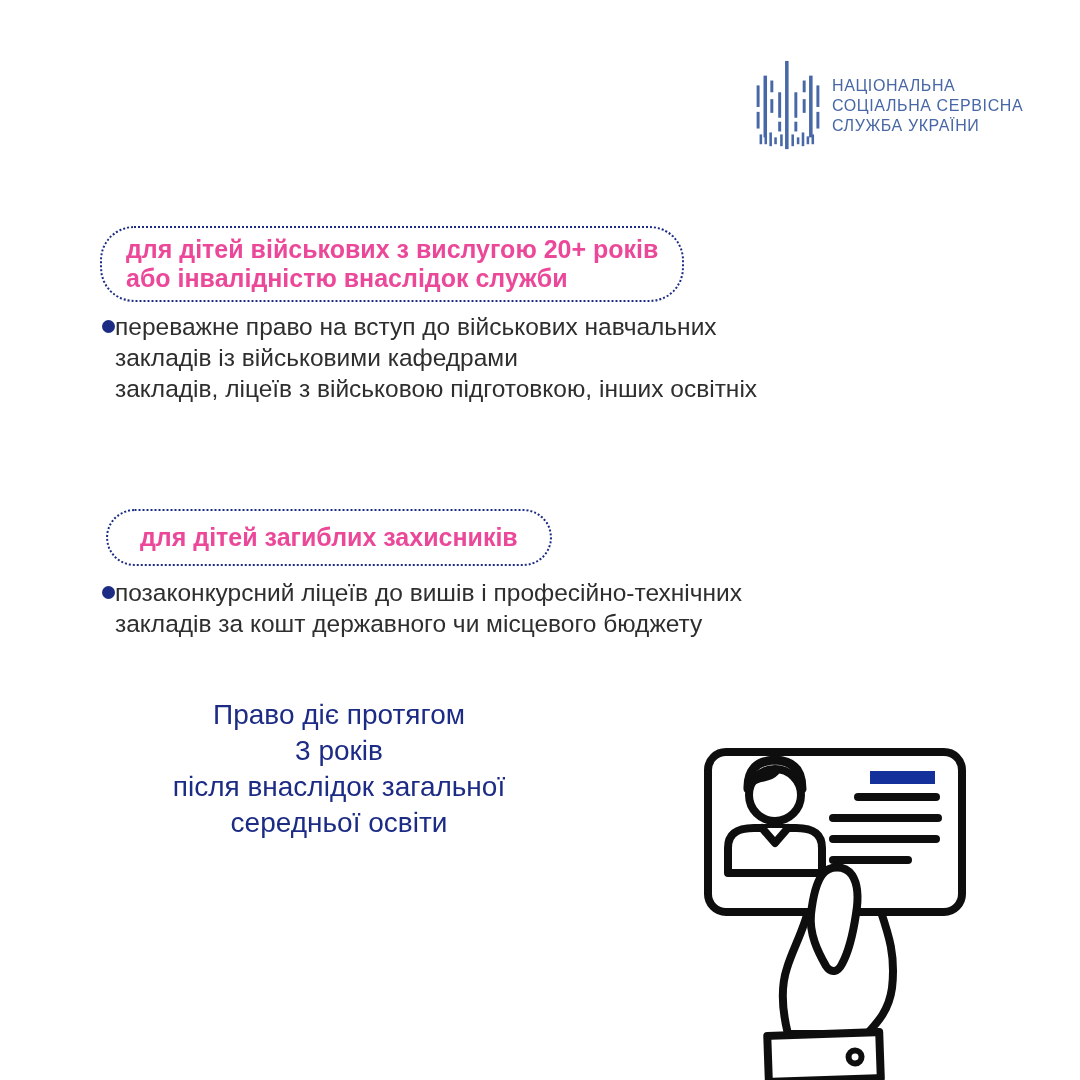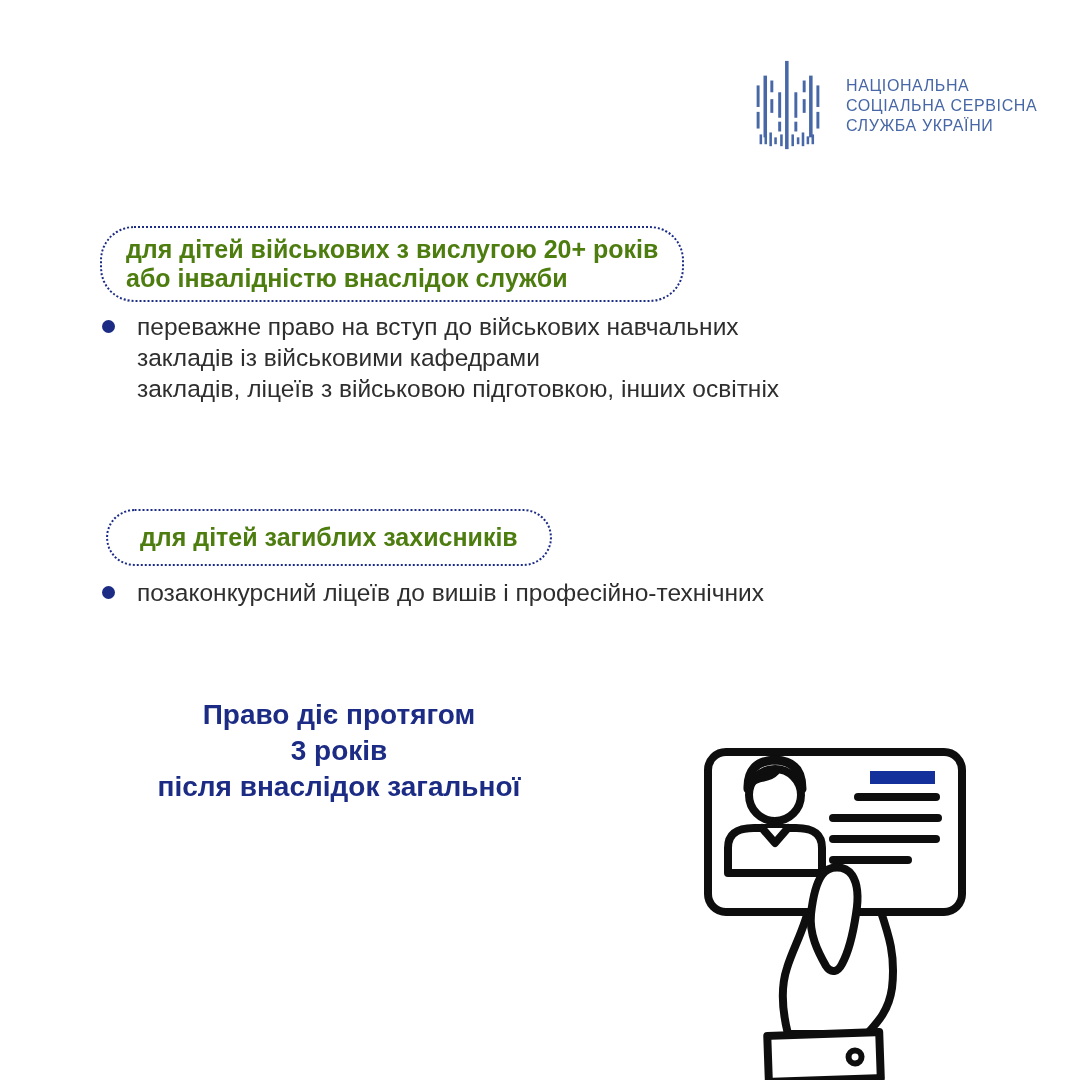--- a/index.html
+++ b/index.html
@@ -1,47 +1,47 @@
 <!DOCTYPE html>
 <html><head>
 <meta charset="utf-8">
 <style>
   html,body{margin:0;padding:0;background:#ffffff;}
   .canvas{
     position:relative;width:1080px;height:1080px;background:#ffffff;overflow:hidden;
     font-family:"Liberation Sans", sans-serif;
   }
   
-  .logo{position:absolute;left:752px;top:57px;display:flex;align-items:center;gap:22px;}
+  .logo{position:absolute;left:752px;top:57px;display:flex;align-items:center;gap:8px;}
   .logo-mark{width:72px;height:98px;flex:0 0 auto;}
   .logo-text{
     color:#4767a6;font-size:16px;line-height:20px;font-weight:500;
     letter-spacing:0.6px;text-transform:uppercase;white-space:nowrap;
   }
   
   .pill{
     position:absolute;display:inline-block;white-space:nowrap;
     border:2.5px dotted #1c2c85;border-radius:34px;
-    color:#4d7c0f;font-weight:bold;font-size:25px;line-height:29px;
+    color:#ec4899;font-weight:bold;font-size:25px;line-height:29px;
     padding:7px 24px;
   }
   .pill--one-line{padding:12px 32px;text-align:right;}
   
   .bullet{position:absolute;display:flex;}
   .bullet .dot{
     width:13px;height:13px;border-radius:50%;background:#1c2c85;
     margin-top:9px;flex:0 0 auto;
   }
   .bullet .bullet-text{
-    margin-left:22px;color:#2e2e2e;font-size:24.5px;line-height:31px;white-space:nowrap;
+    color:#2e2e2e;font-size:24.5px;line-height:31px;white-space:nowrap;
   }
   
   .note{
     position:absolute;left:96px;top:697px;width:486px;text-align:center;
-    color:#1c2c85;font-weight:bold;font-size:28px;line-height:36px;
+    color:#1c2c85;font-weight:normal;font-size:28px;line-height:36px;
   }
   
   .illustration{position:absolute;left:688px;top:738px;}
 </style>
 </head>
 <body>
 
 <div class="canvas">
 
   <div class="logo">
@@ -96,27 +96,29 @@
   </div>
 
   <div class="pill pill--one-line" style="left:106px;top:509px;">
     <div>для дітей загиблих захисників</div>
   </div>
 
   <div class="bullet" style="left:102px;top:577px;">
     <span class="dot"></span>
     <div class="bullet-text">
       <div>позаконкурсний ліцеїв до вишів і професійно-технічних</div>
+      <div>закладів за кошт державного чи місцевого бюджету</div>
     </div>
   </div>
 
   <div class="note">
     <div>Право діє протягом</div>
     <div>3 років</div>
     <div>після внаслідок загальної</div>
+    <div>середньої освіти</div>
   </div>
 
   <svg class="illustration" width="292" height="344" viewBox="0 0 292 344" xmlns="http://www.w3.org/2000/svg">
     <g stroke="#0e0e0e" stroke-width="8" fill="none" stroke-linecap="round" stroke-linejoin="round">
 
       <path fill="#ffffff" d="M100 296 C93 268 93 248 99 230 C105 210 118 188 122 165 L190 165 C200 195 208 215 204 250 C201 272 190 284 179 296 Z"></path>
 
       <rect x="20" y="14" width="254" height="160" rx="18" fill="#ffffff"></rect>
 
       <path fill="#ffffff" d="M40 135 L40 110 C40 92 55 90 66 90 L108 90 C119 90 134 92 134 110 L134 135 Z"></path>

